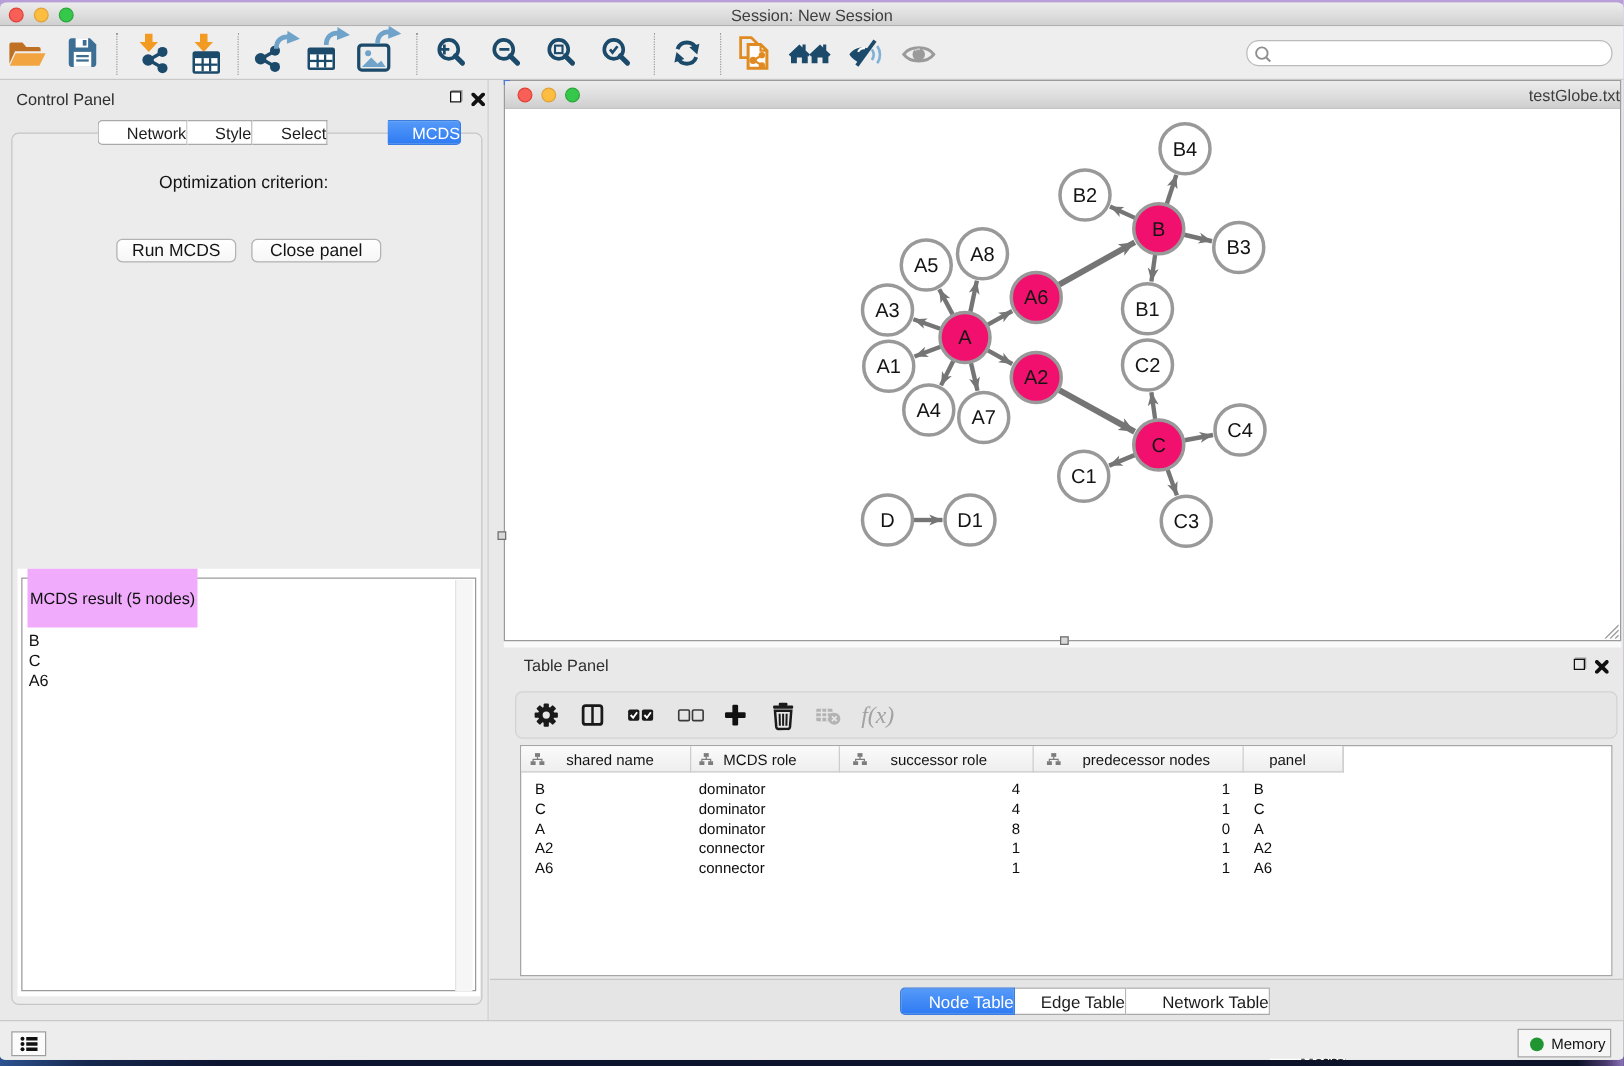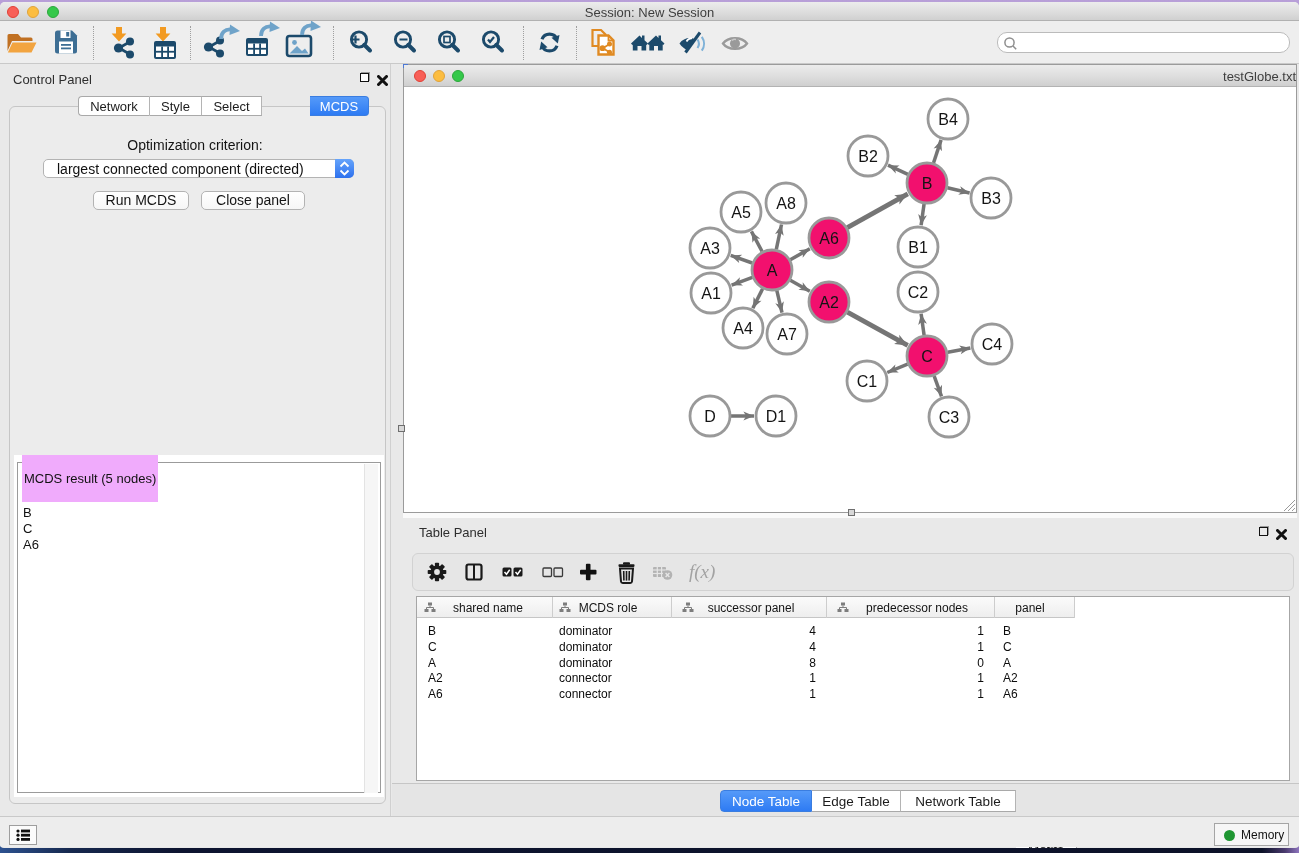--- a/index.html
+++ b/index.html
@@ -28,21 +28,21 @@
 
 #ctrl { position:absolute; left:0; top:0; width:391px; height:752px; background:#e9e9e9;
   border-right:1px solid #d0d0d0; }
 #ctrl-title { position:absolute; left:13px; top:8px; font-size:13px; color:#2e2e2e; }
 #ctrl-float { position:absolute; left:360px; top:9px; width:9px; height:9px;
   border:1.5px solid #111; box-shadow:1px -1px 0 #9a9a9a; background:#fff; }
 #ctrl-close { position:absolute; left:377px; top:8px; }
 .tabs { position:absolute; display:flex; height:20px; }
 .tab { height:20px; border-top:1px solid #a9a9a9; border-bottom:1px solid #a9a9a9;
   border-right:1px solid #b4b4b4; background:#fff; font-size:13px; color:#1c1c1c;
-  text-align:center; line-height:19px; }
+  text-align:right; line-height:19px; }
 .tab.first { border-left:1px solid #a9a9a9; border-radius:4px 0 0 4px; }
 .tab.last { border-right:1px solid #a9a9a9; border-radius:0 4px 4px 0; }
 .tab.sel { background:linear-gradient(180deg,#559af9,#2e7bf3); color:#fff; border-color:#3a7de0;margin-left:48px; }
 #ctrl-tabs { left:78px; top:32px; }
 #ctrl-panel { position:absolute; left:9px; top:42px; width:377px; height:698px;
   border:1px solid #c6c6c6; border-radius:6px; background:#ececec; }
 #opt-label { position:absolute; left:0; top:73px; width:100%; text-align:center; font-size:14px; color:#141414; }
 #dd { position:absolute; left:43px; top:95px; width:311px; height:19px; background:#fff;
   border:1px solid #b3b3b3; border-radius:5px; }
 #dd-text { position:absolute; left:13px; top:1px; font-size:14px; color:#101010; }
@@ -248,29 +248,20 @@
             <path d="M1.5,1.5 L9.5,9.5 M9.5,1.5 L1.5,9.5" stroke="#111" stroke-width="3" stroke-linecap="round"></path>
           </svg></div>
       <div id="ctrl-panel"></div>
       <div class="tabs" id="ctrl-tabs">
         <div class="tab first" style="width:72px;">Network</div>
         <div class="tab" style="width:52px;">Style</div>
         <div class="tab" style="width:60px;">Select</div>
         <div class="tab last sel" style="width:59px;">MCDS</div>
       </div>
       <div id="opt-label">Optimization criterion:</div>
-      <div id="dd">
-        <div id="dd-text">largest connected component (directed)</div>
-        <div id="dd-cap">
-          <svg width="19" height="19" viewBox="0 0 19 19">
-            <path d="M5.5,7.5 L9.5,3.5 L13.5,7.5" fill="none" stroke="#fff" stroke-width="1.8"></path>
-            <path d="M5.5,11.5 L9.5,15.5 L13.5,11.5" fill="none" stroke="#fff" stroke-width="1.8"></path>
-          </svg>
-        </div>
-      </div>
       <div class="btn" id="btn-run">Run MCDS</div>
       <div class="btn" id="btn-close">Close panel</div>
       <div id="grp-white"></div>
       <div id="grp-border">
         <div id="grp-scroll"></div>
         <div id="grp-list">A2<br>A<br>B<br>C<br>A6</div>
       </div>
       <div id="grp-label">MCDS result (5 nodes)</div>
     </div>
 
@@ -448,21 +439,21 @@
             <path d="M6,3.5 V5.5 M2.5,7 V5.5 H9.5 V7" stroke="#7d7d7d" fill="none"></path>
           </svg>
 <svg width="12" height="12" viewBox="0 0 12 12" style="position:absolute;top:5px;left:420px;">
             <rect x="4" y="0.5" width="4" height="3" fill="#7d7d7d"></rect>
             <rect x="0.5" y="7" width="4" height="3" fill="#7d7d7d"></rect>
             <rect x="7.5" y="7" width="4" height="3" fill="#7d7d7d"></rect>
             <path d="M6,3.5 V5.5 M2.5,7 V5.5 H9.5 V7" stroke="#7d7d7d" fill="none"></path>
           </svg>
 <div class="hlabel" style="left:71px;">shared name</div>
 <div class="hlabel" style="left:191px;">MCDS role</div>
-<div class="hlabel" style="left:334px;">successor panel</div>
+<div class="hlabel" style="left:334px;">successor role</div>
 <div class="hlabel" style="left:500px;">predecessor nodes</div>
 <div class="hlabel" style="left:613px;">panel</div>
 </div>
       <div id="tp-rows">
 <div class="cell" style="left:11px;top:27px;">B</div>
 <div class="cell" style="left:142px;top:27px;">dominator</div>
 <div class="cellr" style="left:399px;top:27px;">4</div>
 <div class="cellr" style="left:567px;top:27px;">1</div>
 <div class="cell" style="left:586px;top:27px;">B</div>
 <div class="cell" style="left:11px;top:43px;">C</div>

